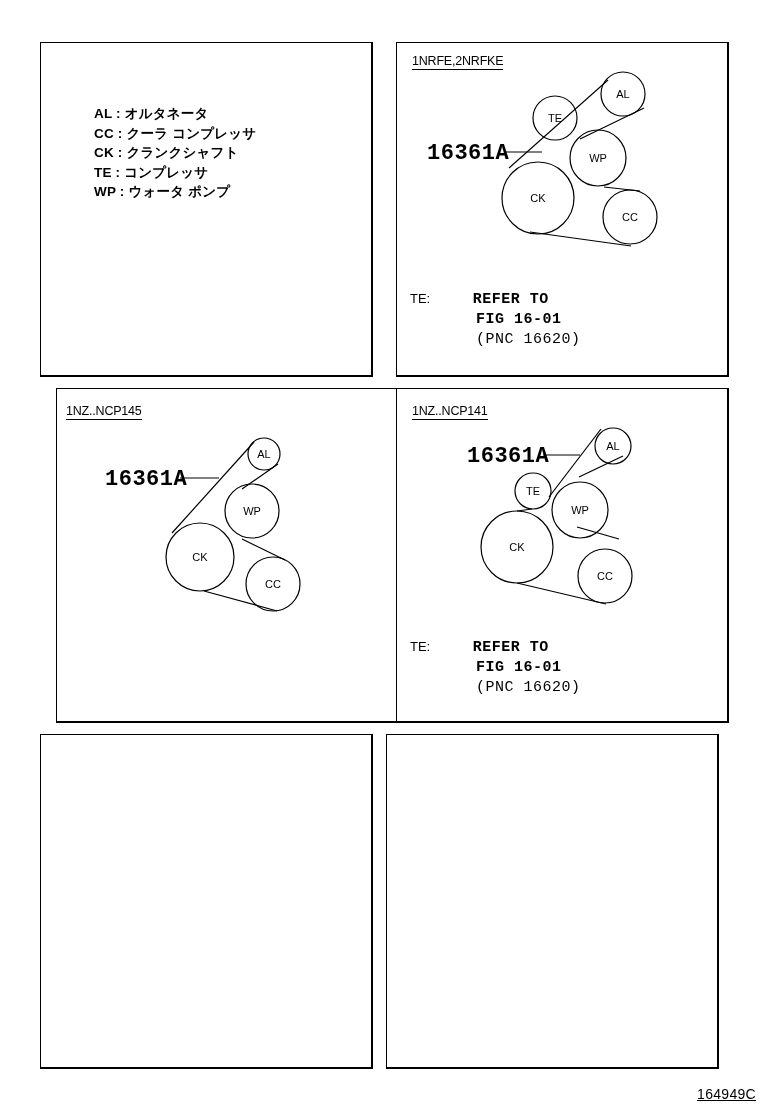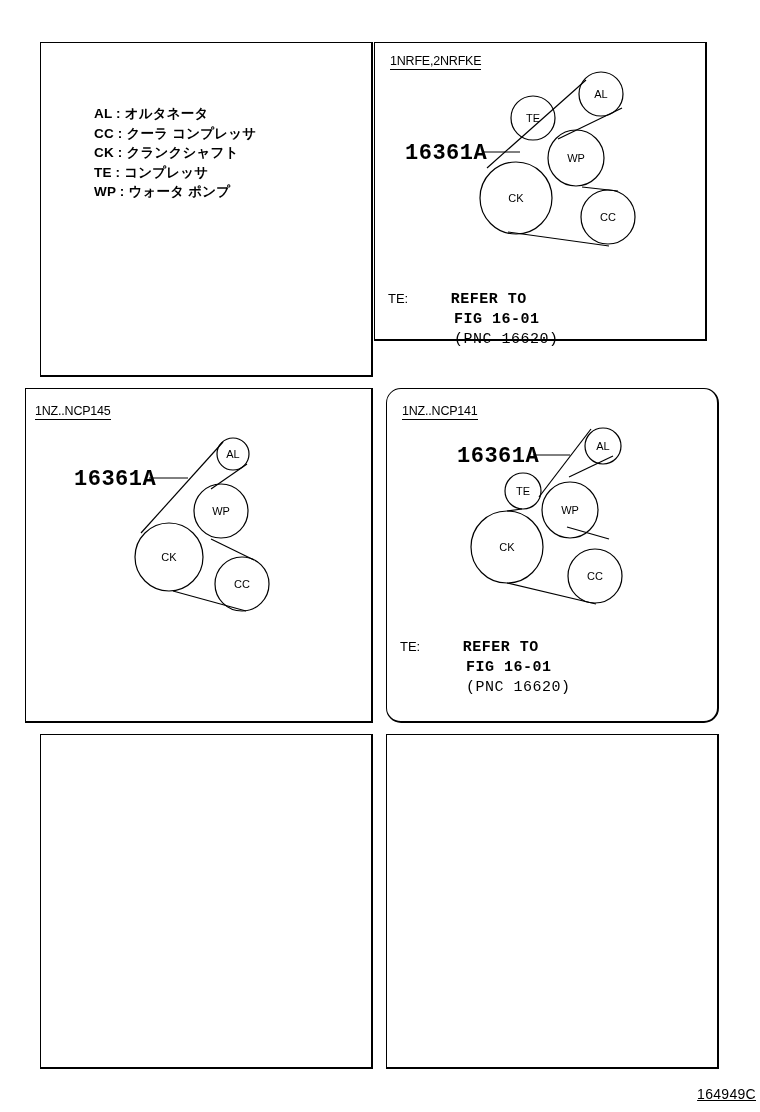--- a/index.html
+++ b/index.html
@@ -23,21 +23,21 @@
 <div class="panel" style="left:40px; top:42px; width:333px; height:335px;font-weight:bold;">
   <div class="legend">
     <div class="legend-row"><span>AL</span><span> : </span><span>オルタネータ</span></div>
     <div class="legend-row"><span>CC</span><span> : </span><span>クーラ コンプレッサ</span></div>
     <div class="legend-row"><span>CK</span><span> : </span><span>クランクシャフト</span></div>
     <div class="legend-row"><span>TE</span><span> : </span><span>コンプレッサ</span></div>
     <div class="legend-row"><span>WP</span><span> : </span><span>ウォータ ポンプ</span></div>
   </div>
 </div>
 
-<div class="panel" style="left:374px; top:42px; width:333px; height:299px;">
+<div class="panel" style="left:396px; top:42px; width:333px; height:335px;">
   <div class="variant-label" style="left:15px; top:11px;">1NRFE,2NRFKE</div>
   <svg width="333" height="335">
     <g fill="none" stroke="#000" stroke-width="1.2">
 
       <line x1="112" y1="125" x2="211" y2="37"></line>
       <line x1="247" y1="65" x2="183" y2="96"></line>
       <line x1="207" y1="144" x2="243" y2="148"></line>
       <line x1="133" y1="189" x2="234" y2="203"></line>
 
       <circle cx="226" cy="51" r="22"></circle>
@@ -55,21 +55,21 @@
     <text class="pulley-label" x="233" y="174">CC</text>
   </svg>
   <div class="part-no" style="left:30px; top:98px;">16361A</div>
   <div class="note" style="left:13px; top:246px;">
     <div><span>TE:</span> <span class="mono b">REFER TO</span></div>
     <div class="indent"><span class="mono b">FIG 16-01</span></div>
     <div class="indent"><span class="mono">(PNC 16620)</span></div>
   </div>
 </div>
 
-<div class="panel" style="left:25px; top:388px; width:348px; height:335px;">
+<div class="panel" style="left:56px; top:388px; width:348px; height:335px;">
   <div class="variant-label" style="left:9px; top:15px;">1NZ..NCP145</div>
   <svg width="333" height="335">
     <g fill="none" stroke="#000" stroke-width="1.2">
 
       <line x1="115" y1="144" x2="197" y2="53"></line>
       <line x1="221" y1="75" x2="185" y2="100"></line>
       <line x1="185" y1="150" x2="228" y2="171"></line>
       <line x1="147" y1="202" x2="220" y2="222"></line>
       <circle cx="207" cy="65" r="16"></circle>
       <circle cx="195" cy="122" r="27"></circle>
@@ -78,21 +78,21 @@
       <line x1="123" y1="89" x2="162" y2="89" stroke-width="1"></line>
     </g>
     <text class="pulley-label" x="207" y="65">AL</text>
     <text class="pulley-label" x="195" y="122">WP</text>
     <text class="pulley-label" x="143" y="168">CK</text>
     <text class="pulley-label" x="216" y="195">CC</text>
   </svg>
   <div class="part-no" style="left:48px; top:78px;">16361A</div>
 </div>
 
-<div class="panel" style="left:386px; top:388px; width:333px; height:335px;border-radius:15px;">
+<div class="panel" style="left:396px; top:388px; width:333px; height:335px;">
   <div class="variant-label" style="left:15px; top:15px;">1NZ..NCP141</div>
   <svg width="333" height="335">
     <g fill="none" stroke="#000" stroke-width="1.2">
 
       <line x1="152" y1="108" x2="204" y2="40"></line>
       <line x1="226" y1="67" x2="182" y2="88"></line>
       <line x1="180" y1="138" x2="222" y2="150"></line>
       <line x1="120" y1="194" x2="209" y2="215"></line>
       <line x1="120" y1="122" x2="135" y2="120"></line>
       <circle cx="216" cy="57" r="18"></circle>

